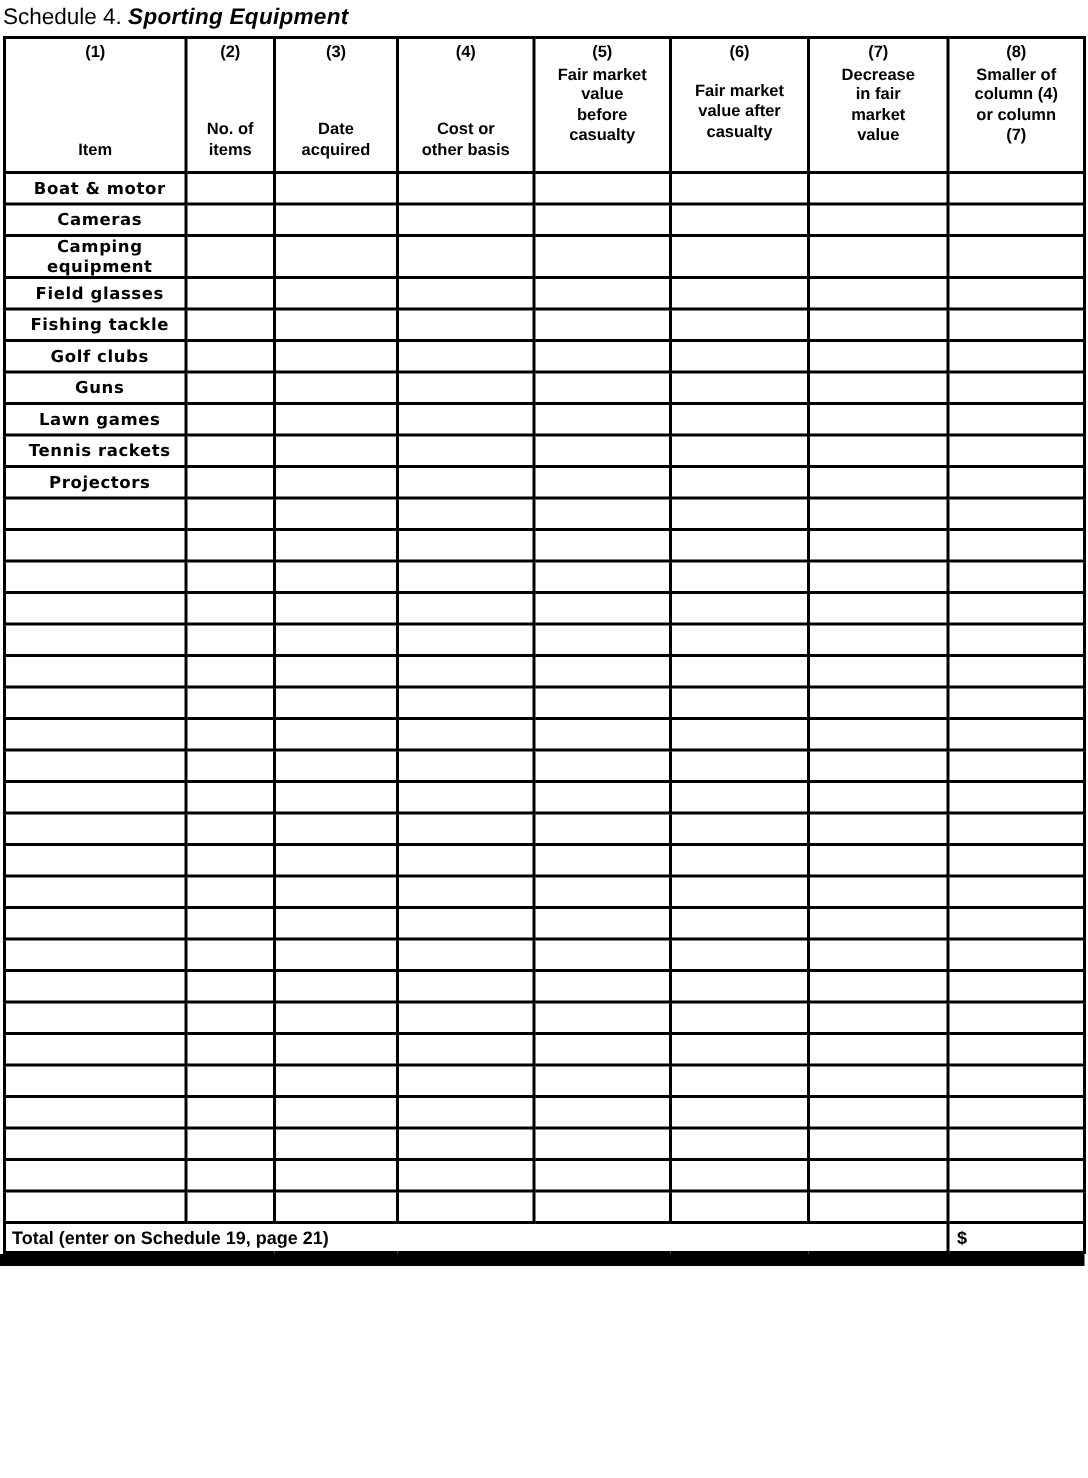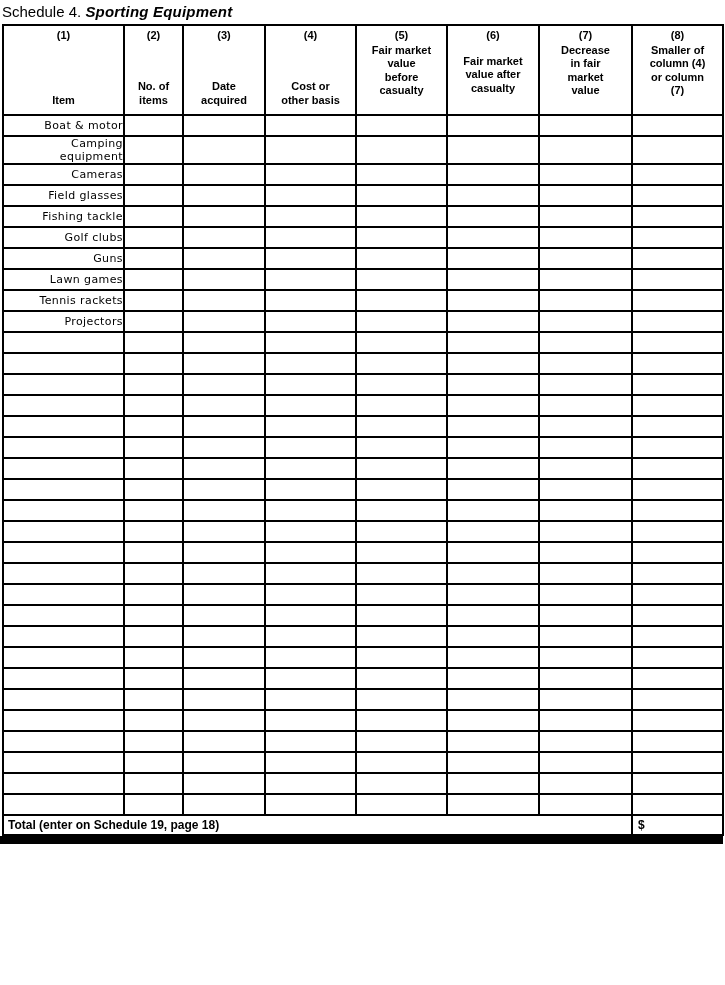--- a/index.html
+++ b/index.html
@@ -65,21 +65,22 @@
   .h-middle .hlabel { margin-top: auto; margin-bottom: auto; }
   tbody td {
     height: 21px;
     font-family: "DejaVu Sans", sans-serif;
     font-size: 11px;
     letter-spacing: 0.4px;
     vertical-align: middle;
   }
   tbody td.item-cell {
     padding-left: 6px;
-    text-align: right;
+    text-align: center;
+    font-weight: bold;
   }
   tfoot td {
     height: 20px;
     font-weight: bold;
     font-size: 12px;
     vertical-align: middle;
     border-bottom: none;
   }
   tfoot td.total-label-cell { padding-left: 4px; text-align: left; }
   tfoot td.total-amount-cell { padding-left: 5px; text-align: left; }
@@ -179,31 +180,31 @@
           <td class="item-cell">Boat &amp; motor</td>
           <td></td>
           <td></td>
           <td></td>
           <td></td>
           <td></td>
           <td></td>
           <td></td>
         </tr>
         <tr>
+          <td class="item-cell">Cameras</td>
+          <td></td>
+          <td></td>
+          <td></td>
+          <td></td>
+          <td></td>
+          <td></td>
+          <td></td>
+        </tr>
+        <tr>
           <td class="item-cell">Camping equipment</td>
-          <td></td>
-          <td></td>
-          <td></td>
-          <td></td>
-          <td></td>
-          <td></td>
-          <td></td>
-        </tr>
-        <tr>
-          <td class="item-cell">Cameras</td>
           <td></td>
           <td></td>
           <td></td>
           <td></td>
           <td></td>
           <td></td>
           <td></td>
         </tr>
         <tr>
           <td class="item-cell">Field glasses</td>
@@ -501,20 +502,20 @@
           <td></td>
           <td></td>
           <td></td>
           <td></td>
           <td></td>
           <td></td>
         </tr>
       </tbody>
     <tfoot>
       <tr>
-        <td class="total-label-cell" colspan="7">Total (enter on Schedule 19, page 18)</td>
+        <td class="total-label-cell" colspan="7">Total (enter on Schedule 19, page 21)</td>
         <td class="total-amount-cell"><span>$</span></td>
       </tr>
     </tfoot>
   </table>
 
   <div class="bottom-bar"></div>
 </div>
 
 </body></html>

